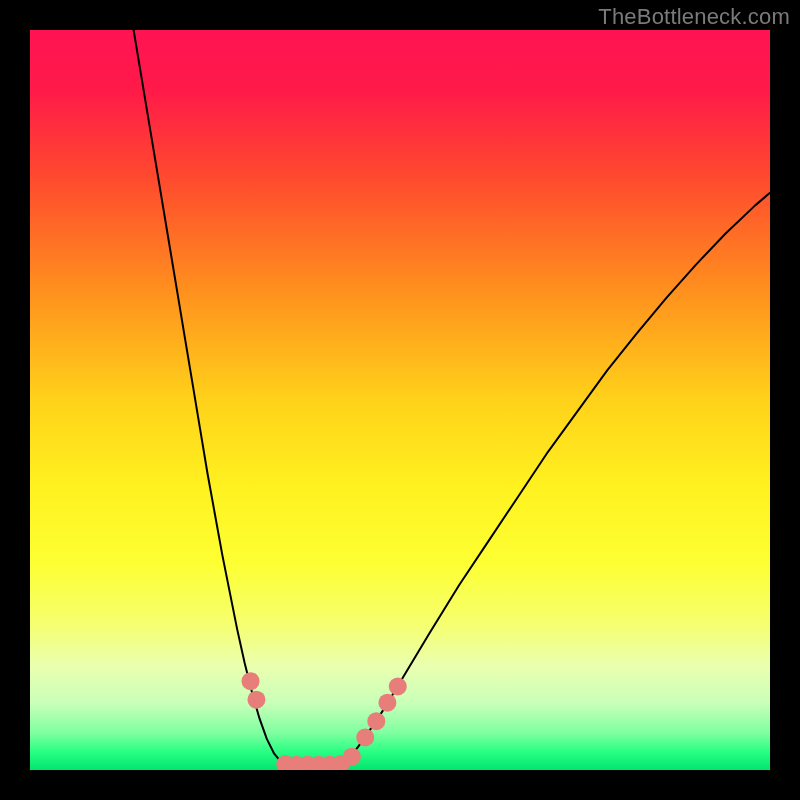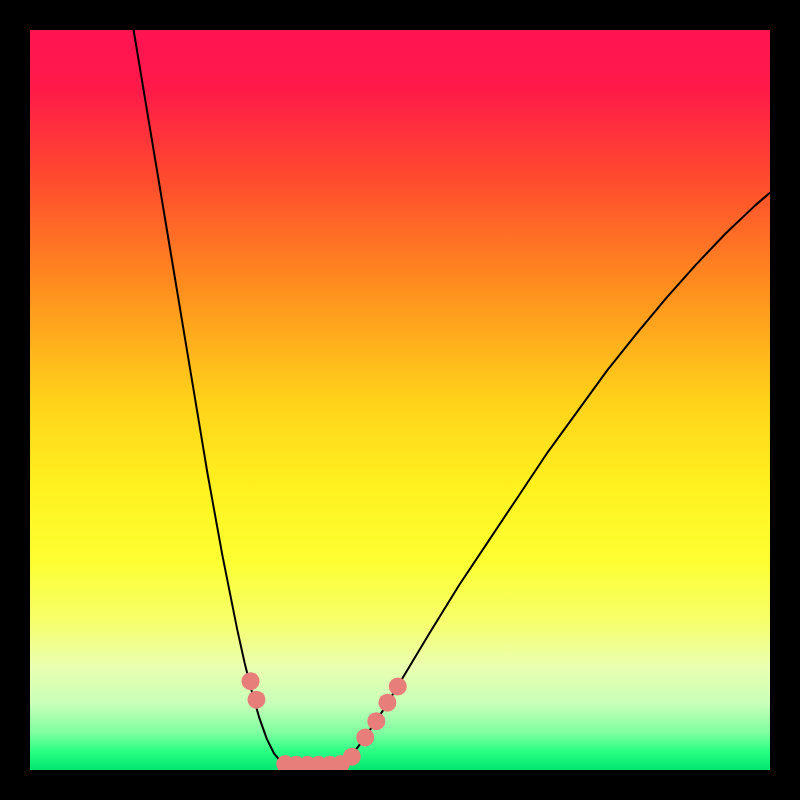--- a/index.html
+++ b/index.html
@@ -33,20 +33,21 @@
     color: #7a7a7a;
     font-size: 22px;
     letter-spacing: 0.2px;
     font-weight: 500;
   }
 </style>
 </head>
 <body>
 
 <div class="frame">
+  <div class="watermark">TheBottleneck.com</div>
   <div class="plot">
     <svg id="chart-svg" width="740" height="740" viewBox="0 0 740 740">
       <defs>
         <linearGradient id="bg-grad" x1="0" y1="0" x2="0" y2="1">
             <stop offset="0%" stop-color="#ff1452"></stop>
             <stop offset="8%" stop-color="#ff1a49"></stop>
             <stop offset="20%" stop-color="#ff4a2e"></stop>
             <stop offset="35%" stop-color="#ff8f1e"></stop>
             <stop offset="50%" stop-color="#ffd21a"></stop>
             <stop offset="62%" stop-color="#fff220"></stop>

